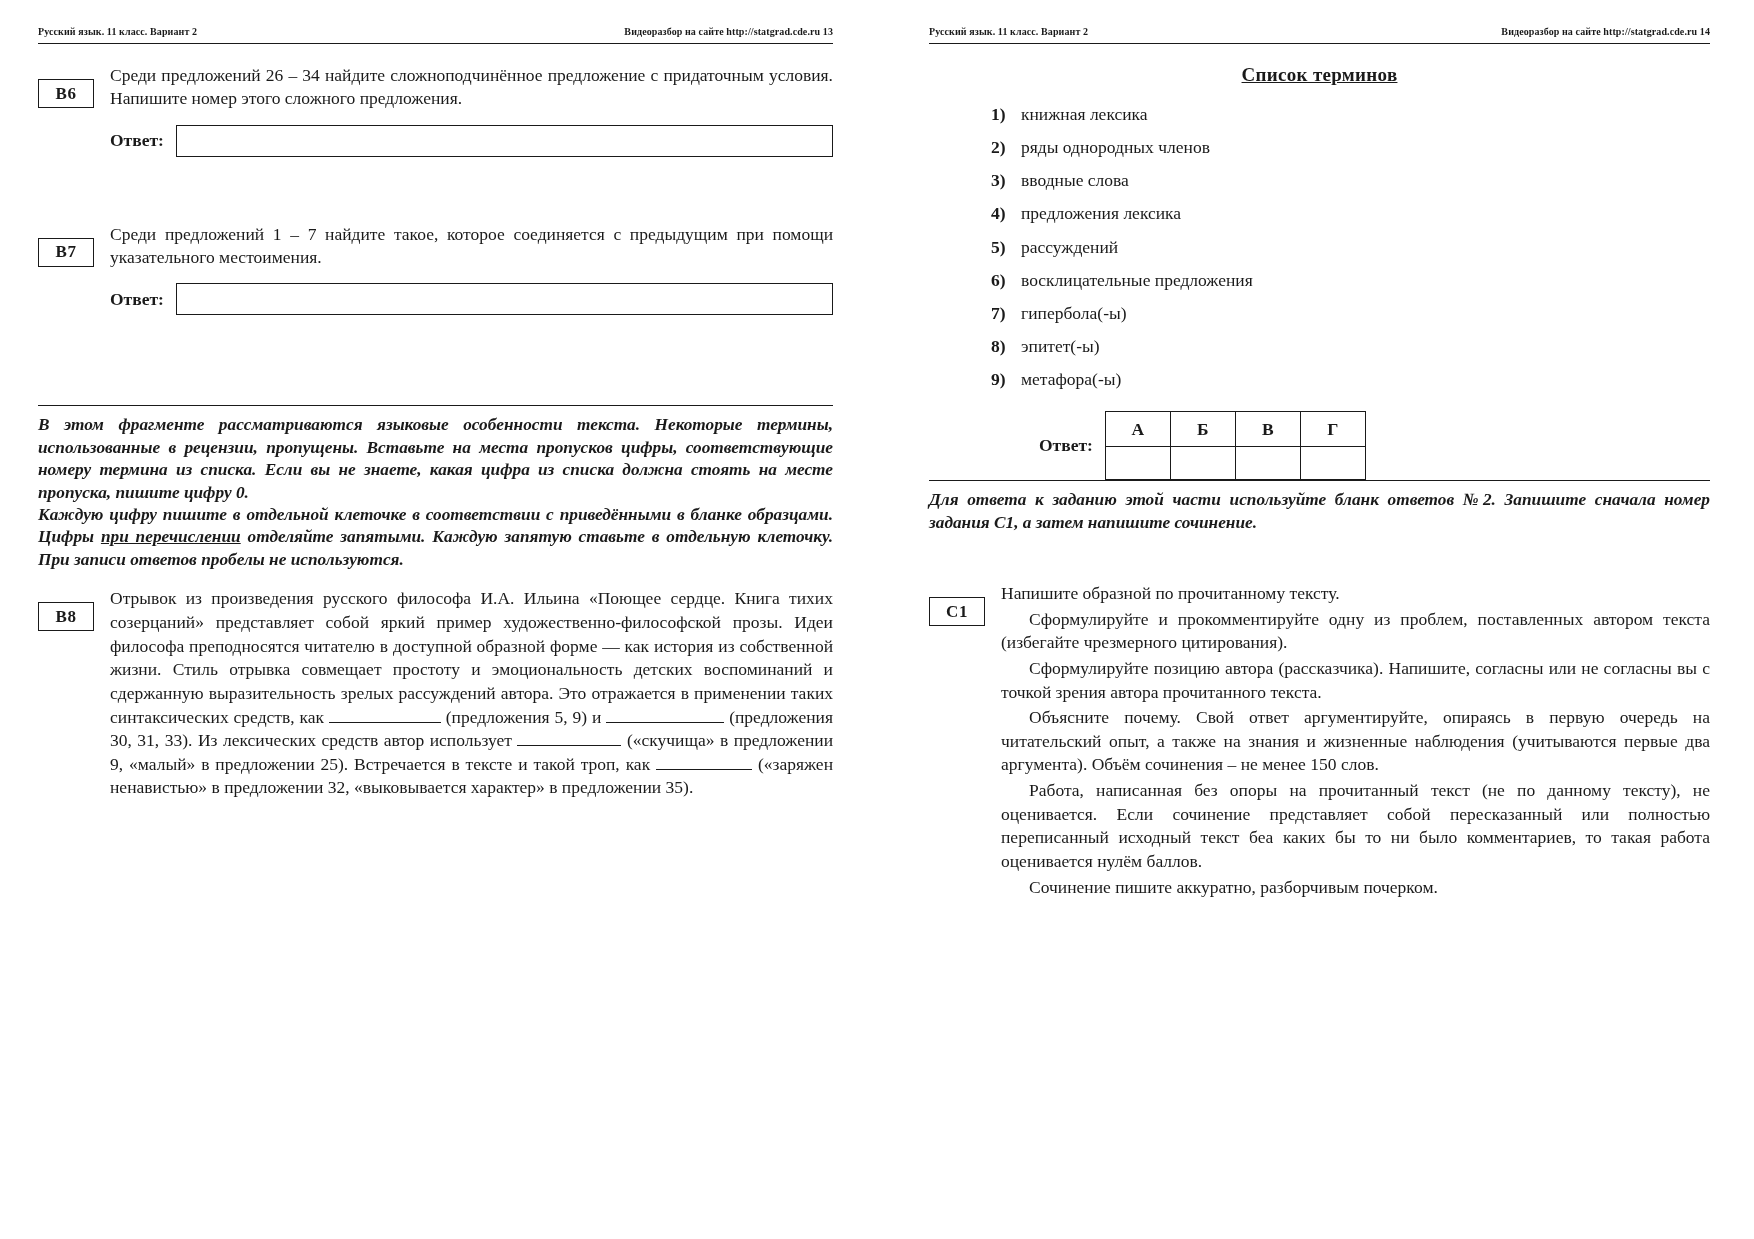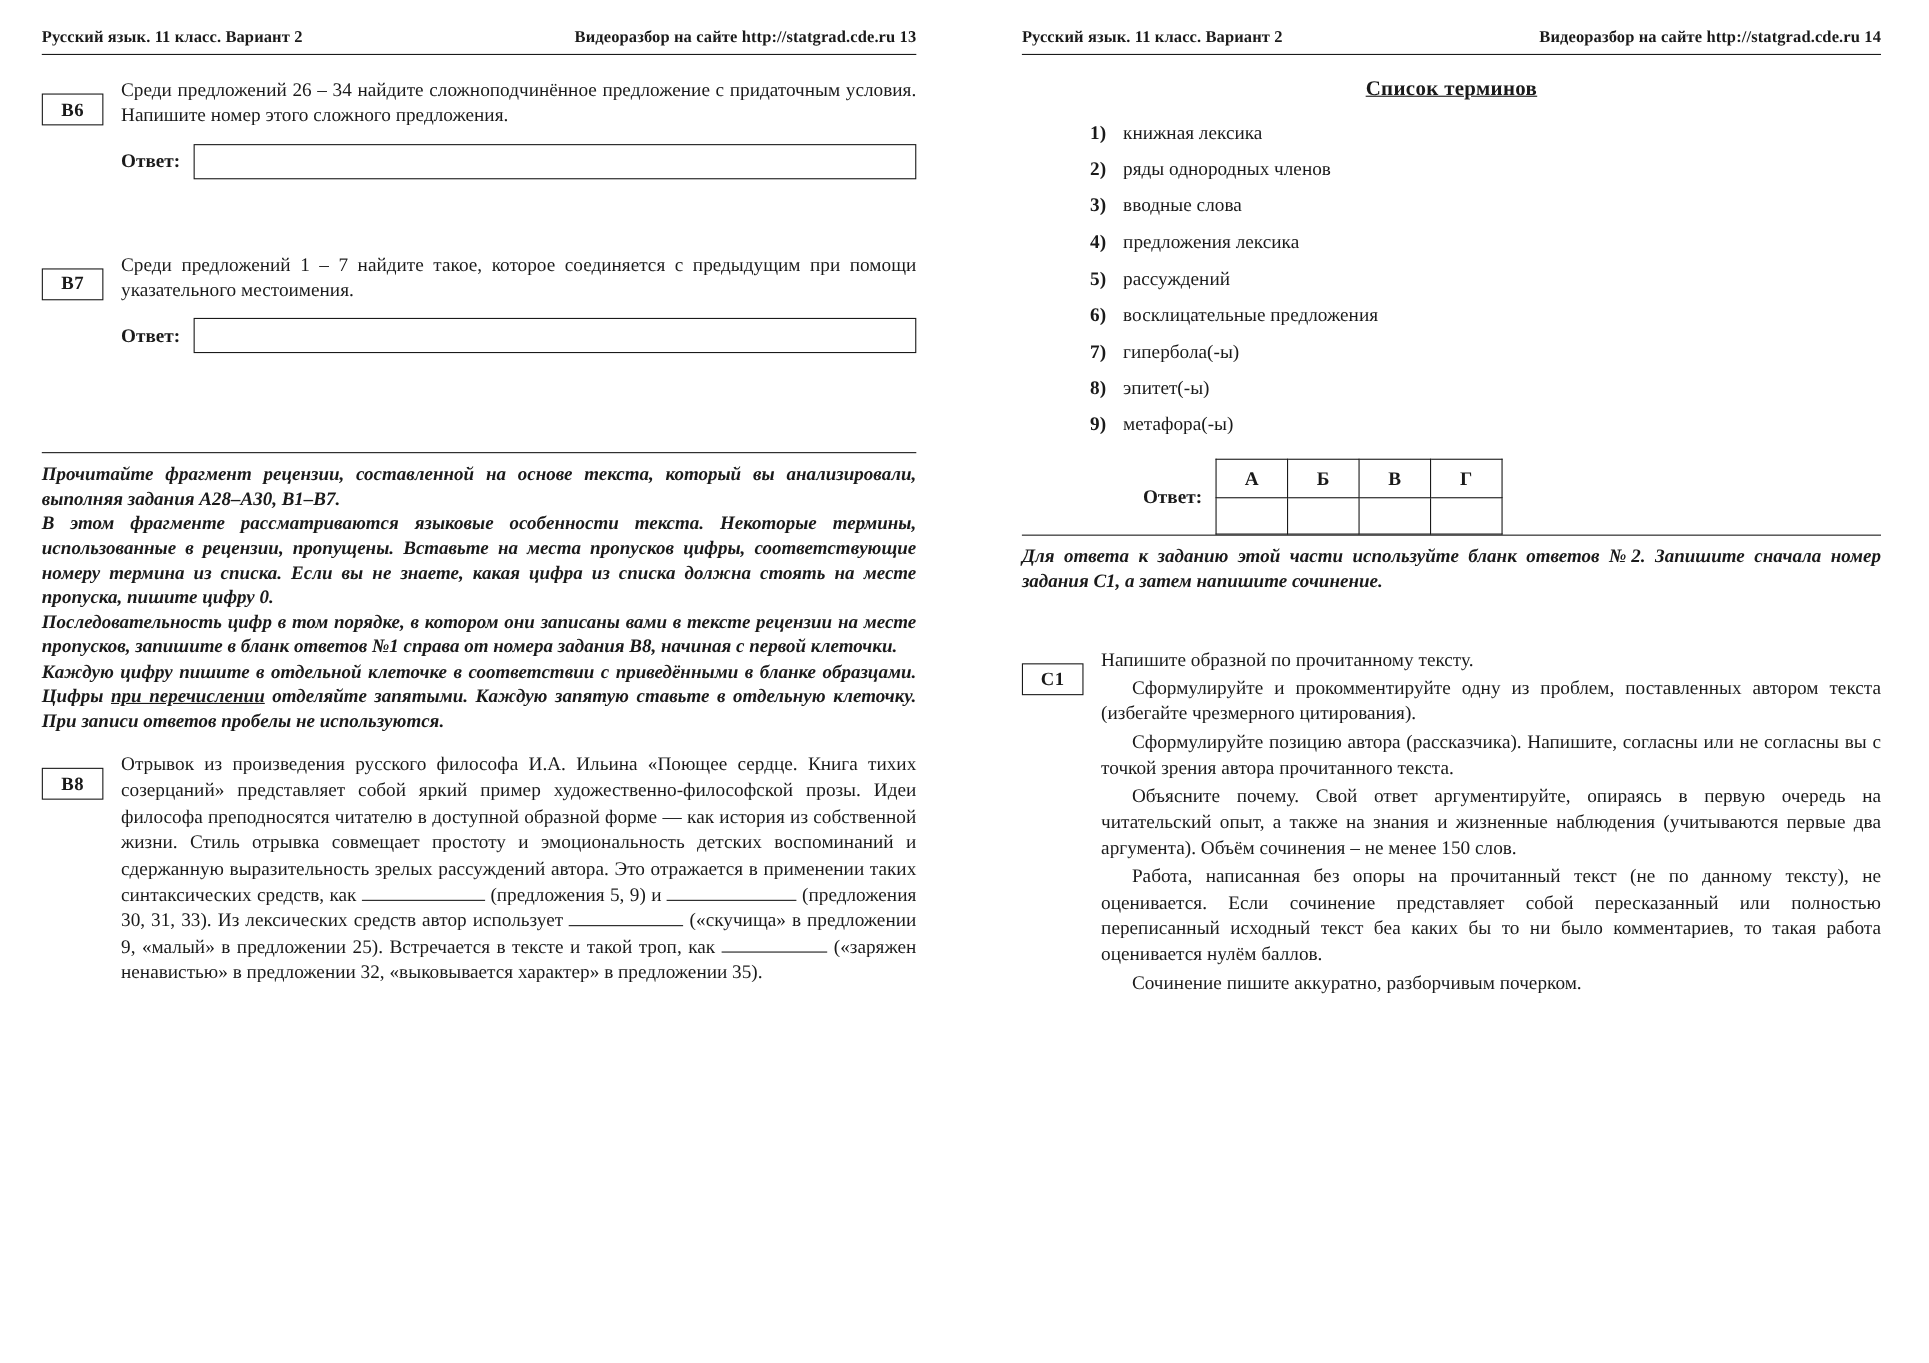--- a/index.html
+++ b/index.html
@@ -22,21 +22,21 @@
     height: 1239px;
     box-sizing: border-box;
   }
   .page-left { left: 0; padding: 26px 44px 0 38px; }
   .page-right { left: 877px; padding: 26px 44px 0 52px; }
 
   .running-head {
     display: flex;
     justify-content: space-between;
     align-items: baseline;
-    font-size: 15px;
+    font-size: 10px;
     font-weight: bold;
     margin-bottom: 6px;
   }
   .running-head .rh-left { letter-spacing: 0.1px; }
   .running-head .rh-right { letter-spacing: 0.1px; }
   .rule {
     border: none;
     border-top: 1.6px solid #1a1a1a;
     margin: 3px 0 20px 0;
   }
@@ -243,23 +243,21 @@
         <div class="answer-box"></div>
       </div>
     </div>
   </div>
 
   <div class="spacer-xl"></div>
 
   <div class="instr-wrap">
     <hr class="instr-rule">
     <div class="instr">
-      <p>Прочитайте фрагмент рецензии, составленной на основе текста, который вы анализировали, выполняя задания А28–А30, В1–В7.</p>
       <p>В этом фрагменте рассматриваются языковые особенности текста. Некоторые термины, использованные в рецензии, пропущены. Вставьте на места пропусков цифры, соответствующие номеру термина из списка. Если вы не знаете, какая цифра из списка должна стоять на месте пропуска, пишите цифру 0.</p>
-      <p>Последовательность цифр в том порядке, в котором они записаны вами в тексте рецензии на месте пропусков, запишите в бланк ответов №1 справа от номера задания В8, начиная с первой клеточки.</p>
       <p>
         <span>Каждую цифру пишите в отдельной клеточке в соответствии с приведёнными в бланке образцами. Цифры <span class="u">при перечислении</span> отделяйте запятыми. Каждую запятую ставьте в отдельную клеточку. При записи ответов пробелы не используются.</span>
       </p>
     </div>
   </div>
 
   <div style="height:16px"></div>
 
   <div class="task">
     <div class="task-code">B8</div>

